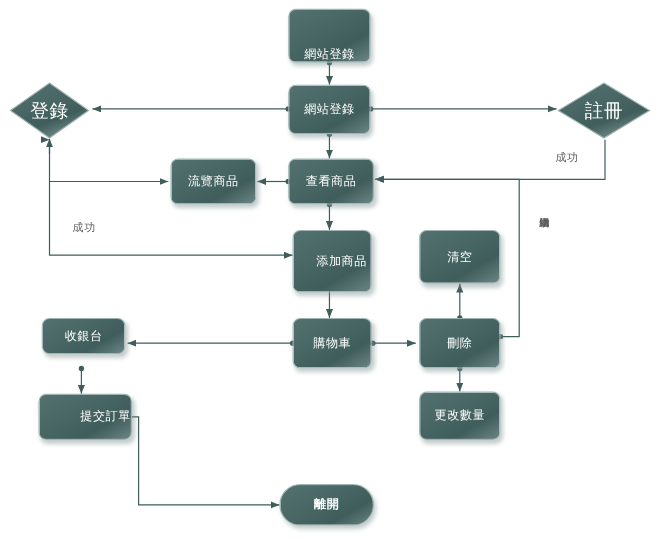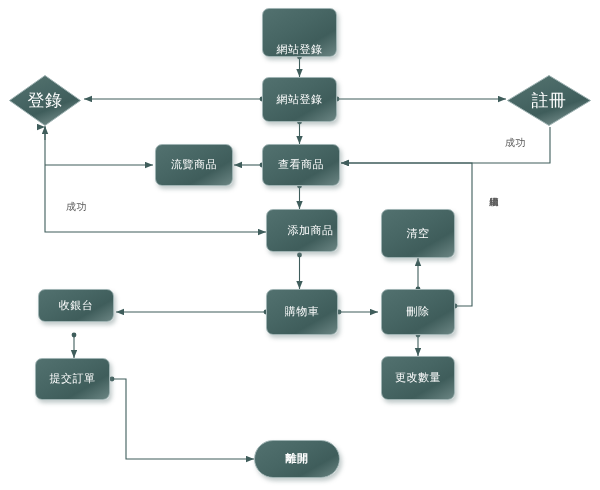--- a/index.html
+++ b/index.html
@@ -184,41 +184,41 @@
   </div>
 
   <div class="node box" style="left:155px; top:144px; width:78px; height:42px;">
     <span>流覽商品</span>
   </div>
 
   <div class="node box" style="left:262px; top:144px; width:78px; height:42px;">
     <span>查看商品</span>
   </div>
 
-  <div class="node box" style="left:266px; top:209px; width:72px; height:43px;padding-left:17px;">
+  <div class="node box" style="left:266px; top:209px; width:72px; height:57px;padding-left:17px;">
     <span>添加商品</span>
   </div>
 
   <div class="node box" style="left:381px; top:209px; width:74px; height:49px;">
     <span>清空</span>
   </div>
 
   <div class="node box" style="left:38px; top:289px; width:76px; height:33px;">
     <span>收銀台</span>
   </div>
 
   <div class="node box" style="left:266px; top:289px; width:72px; height:46px;">
     <span>購物車</span>
   </div>
 
   <div class="node box" style="left:381px; top:289px; width:74px; height:46px;">
     <span>刪除</span>
   </div>
 
-  <div class="node box" style="left:35px; top:358px; width:75px; height:42px;">
+  <div class="node box" style="left:35px; top:358px; width:85px; height:42px;justify-content:flex-end;">
     <span>提交訂單</span>
   </div>
 
   <div class="node box" style="left:381px; top:356px; width:74px; height:44px;">
     <span>更改數量</span>
   </div>
 
   <div class="node stadium" style="left:254px; top:440px; width:86px; height:38px;">
     <span>離開</span>
   </div>

